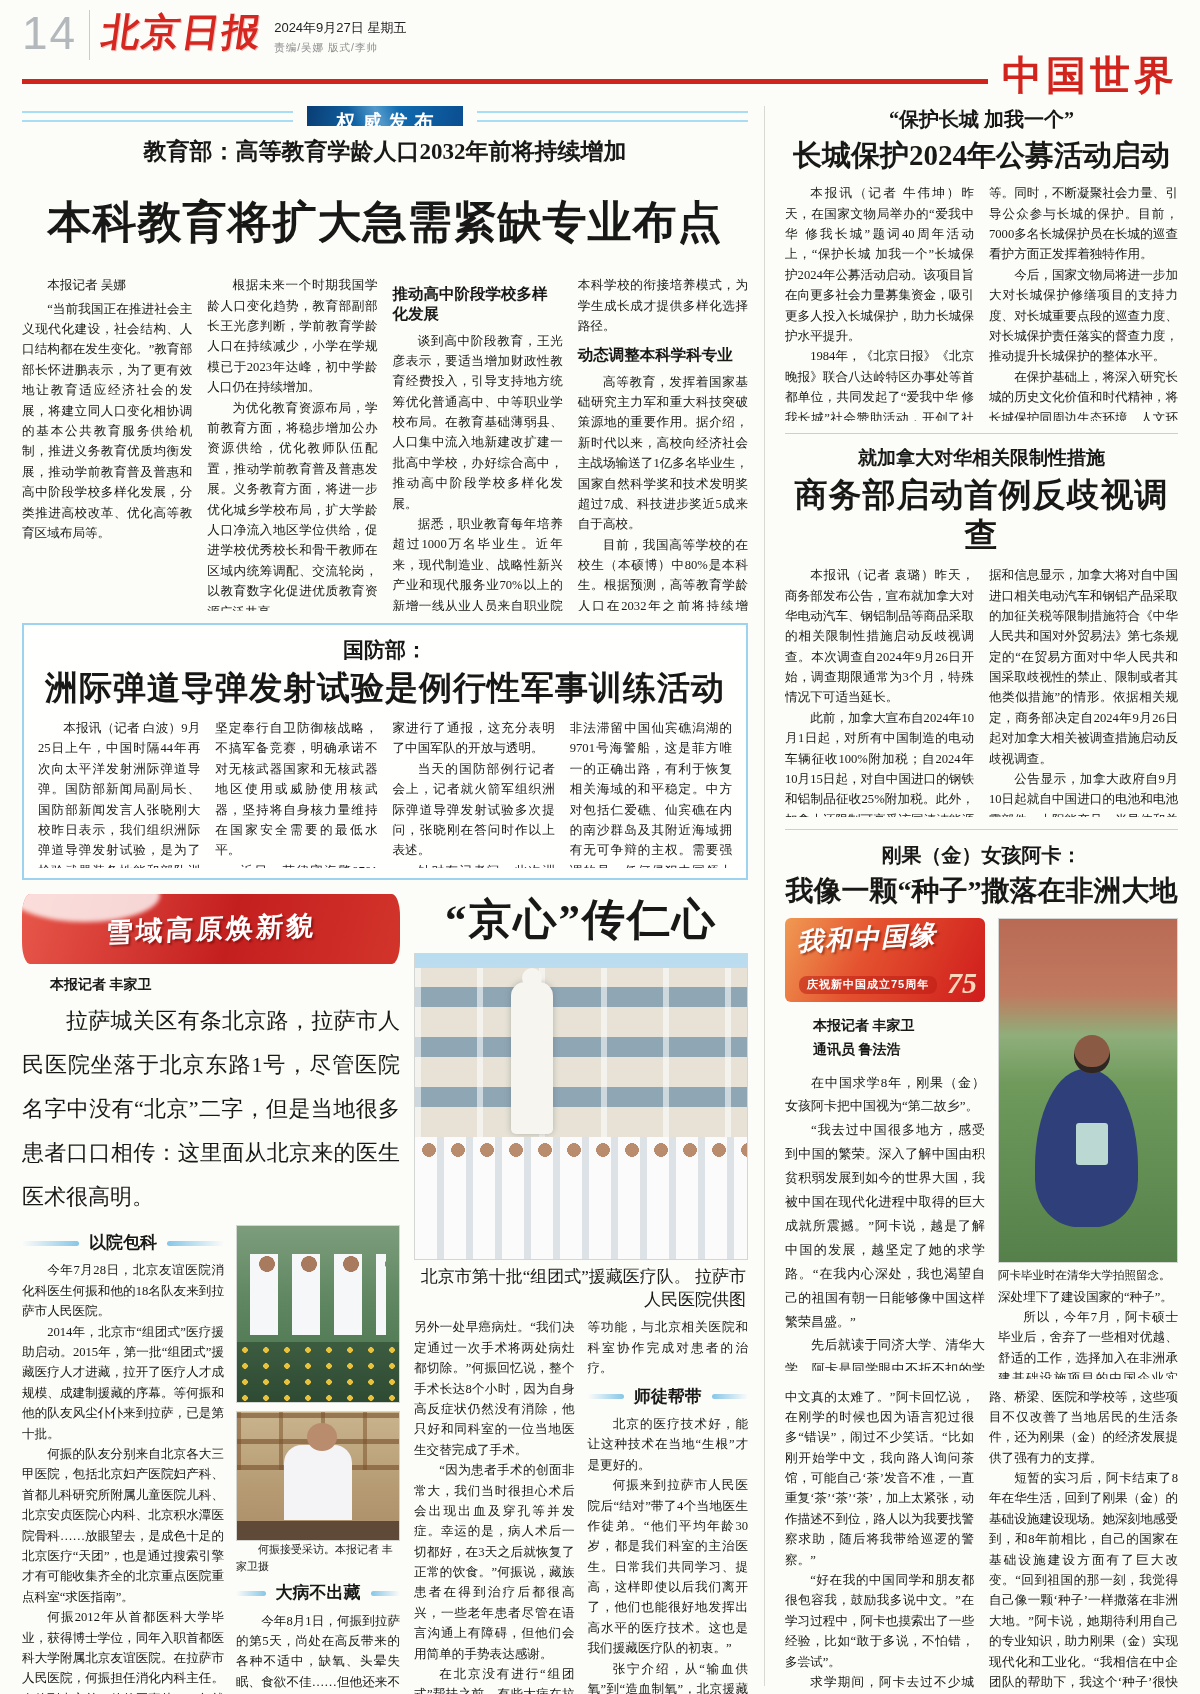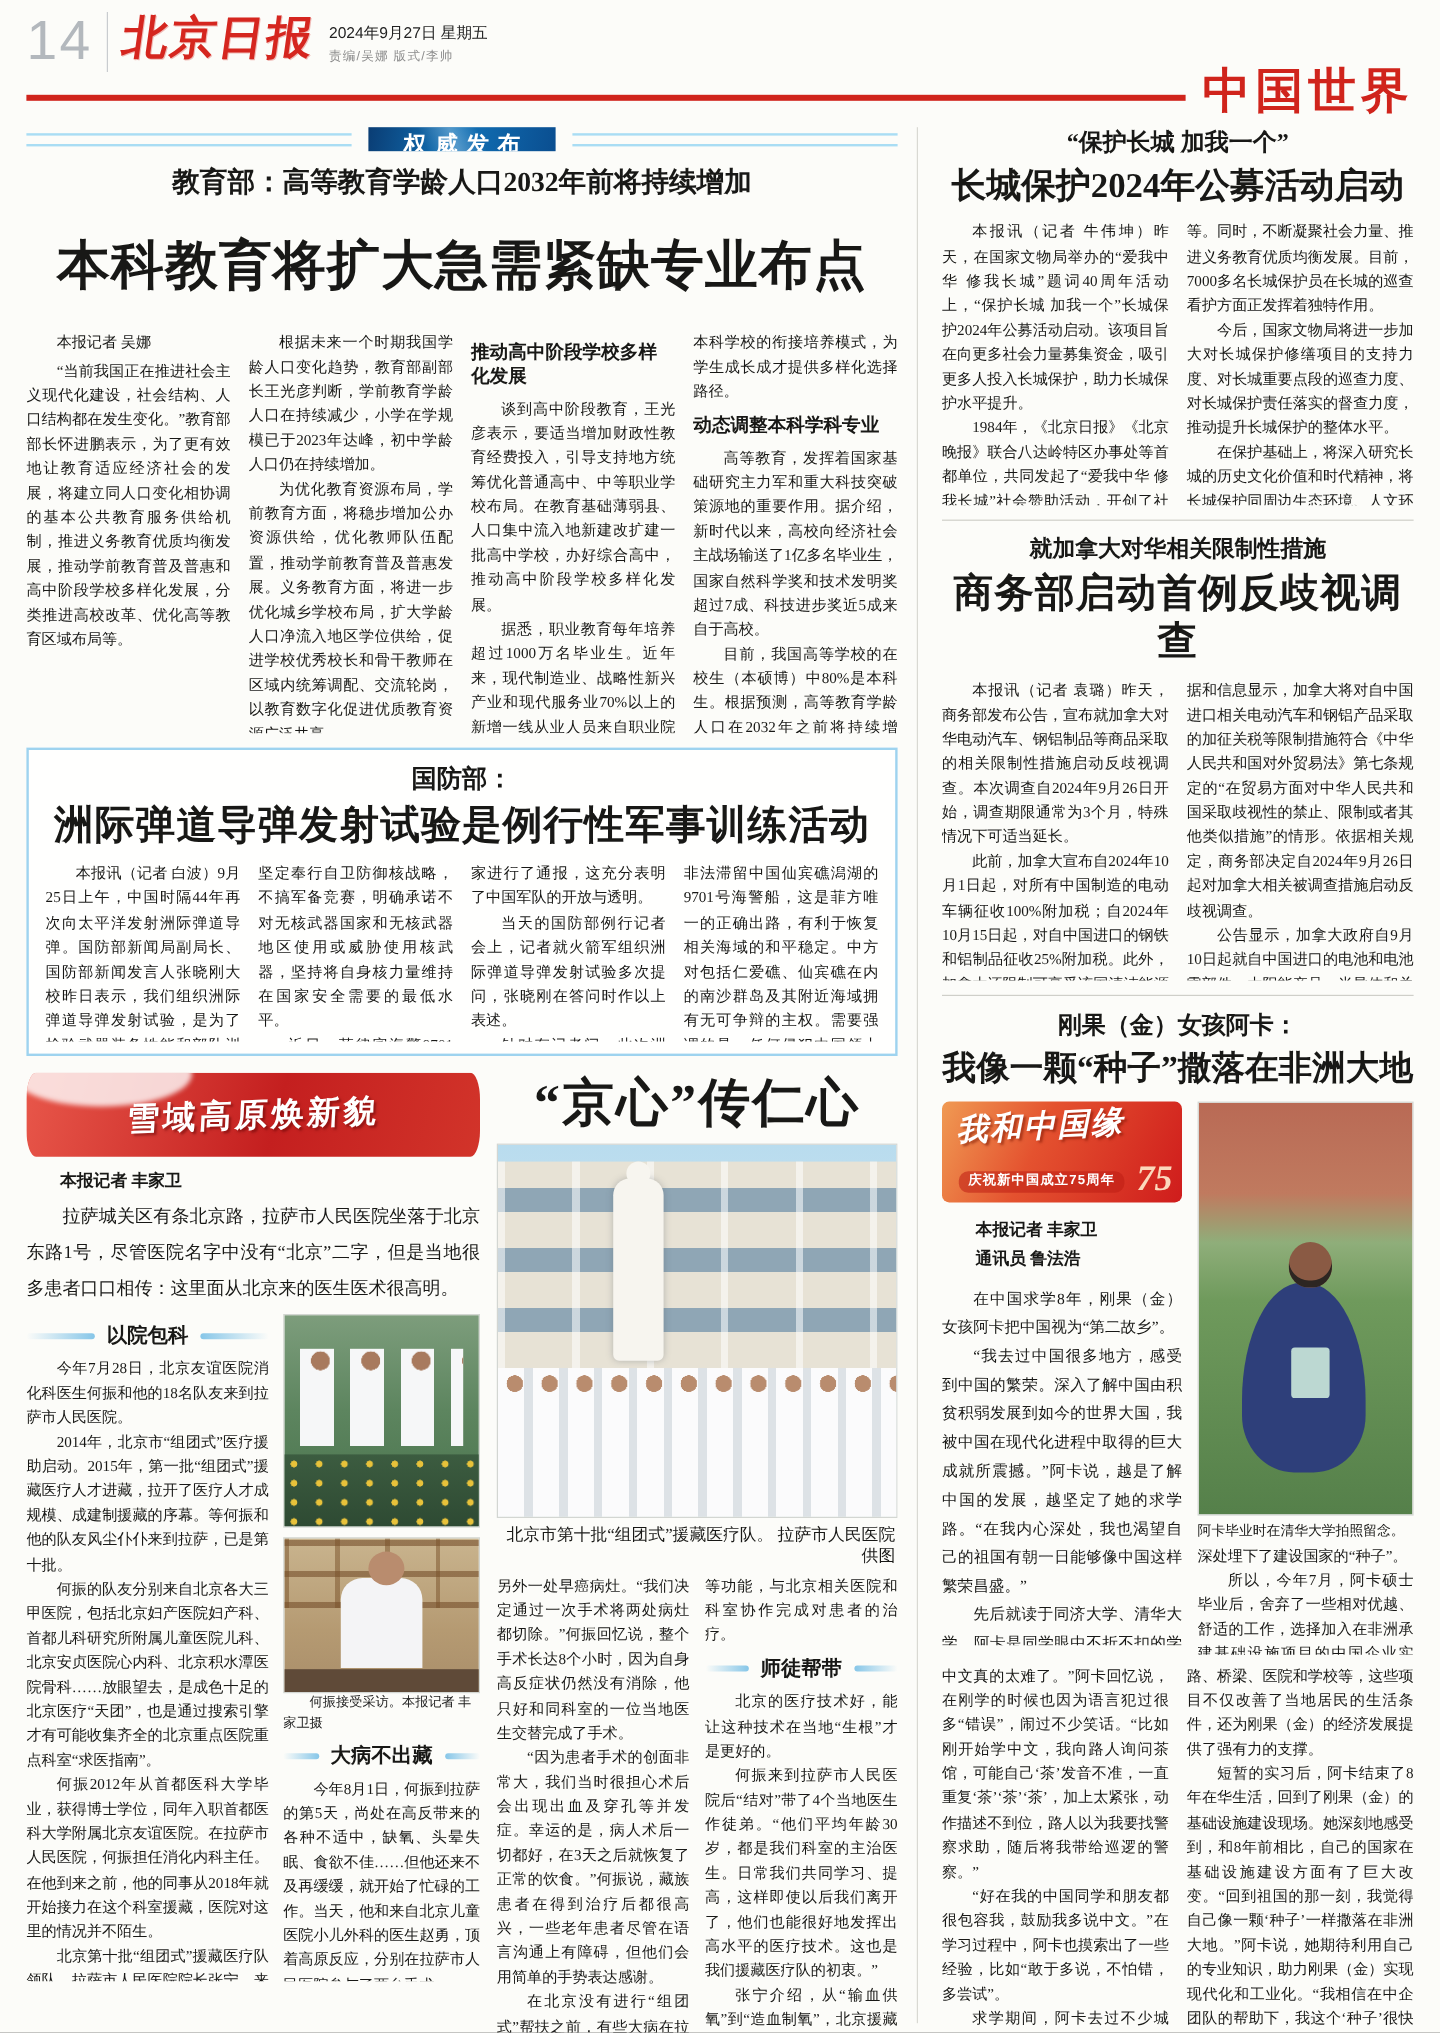--- a/index.html
+++ b/index.html
@@ -53,33 +53,33 @@
   
   .bottom-sec{margin-top:14px;display:flex;gap:14px;height:846px;overflow:hidden}
   .bs-left{width:378px;flex:none}
   .banner-snow{height:70px;border-radius:8px/22px;position:relative;overflow:hidden;display:flex;align-items:center;justify-content:center;
         background:linear-gradient(105deg,#e8574a 0%,#c41f1f 55%,#d2342a 100%)}
   .banner-snow::before{content:"";position:absolute;left:-12px;top:-26px;width:150px;height:54px;background:#fff;opacity:.8;
         border-radius:50%;filter:blur(2px)}
   .banner-snow span{position:relative;color:#fff;font:900 27px/1 "Liberation Sans",sans-serif;letter-spacing:3px;
         transform:skewX(-5deg) rotate(-2deg);text-shadow:2px 2px 2px rgba(90,0,0,.5)}
   .bs-byline{font:700 14px/1.5 "Liberation Serif",serif;margin:10px 0 4px;text-indent:2em}
-  .bs-intro{font-size:15px;line-height:2.0;text-align:justify;margin:0;text-indent:2em}
+  .bs-intro{font-size:22px;line-height:2.0;text-align:justify;margin:0;text-indent:2em}
   .bs-cols{display:flex;gap:12px;margin-top:6px;height:556px;overflow:hidden;text-align:justify}
   .bs-colA{width:202px;flex:none}
   .bs-colB{flex:1;min-width:0}
   .photo-cap{font-size:11px;line-height:1.55;color:#222;margin:4px 0 2px;text-align:left;text-indent:0}
   .deco-head{display:flex;align-items:center;gap:10px;font:700 17px/1.2 "Liberation Sans",sans-serif;margin:8px 0 7px}
   .deco-head::before,.deco-head::after{content:"";flex:1;height:5px;border-radius:3px}
   .deco-head::before{background:linear-gradient(90deg,rgba(142,202,232,0),#86c6e8)}
   .deco-head::after{background:linear-gradient(90deg,#86c6e8,rgba(142,202,232,0))}
 
   .bs-mid{flex:1;min-width:0;display:flex;flex-direction:column}
   .mid-headline{font:900 43px/1.1 "Liberation Serif",serif;text-align:center;letter-spacing:2px;margin:2px 0 10px}
-  .team-cap{font-size:14px;text-align:right;margin:5px 2px 2px}
+  .team-cap{font-size:17px;text-align:right;margin:5px 2px 2px}
   .mid-cols{display:flex;gap:13px;height:438px;overflow:hidden;margin-top:4px;text-align:justify}
 
   
   .rz-kicker-sans{text-align:center;font:700 19px/1.3 "Liberation Sans",sans-serif}
   .rz-kicker-serif{text-align:center;font:700 20px/1.3 "Liberation Serif",serif}
   .gw-headline{text-align:center;font:900 29px/1.25 "Liberation Serif",serif;margin:5px 0 10px}
   .gw .cols{height:238px}
   .rz-div{border-top:1px solid #cfcfc9;margin:12px 0}
   .mofcom-headline{text-align:center;font:900 33px/1.2 "Liberation Serif",serif;margin:5px 0 10px;letter-spacing:1px}
   .mofcom .cols{height:252px}
@@ -301,21 +301,21 @@
         <h2 class="gw-headline" data-name="article-headline">长城保护2024年公募活动启动</h2>
         <div class="cols" data-name="article-columns">
           <div class="pcol" data-name="text-column">
               <div data-name="paragraph-group">
                 <p data-name="paragraph">本报讯（记者 牛伟坤）昨天，在国家文物局举办的“爱我中华 修我长城”题词40周年活动上，“保护长城 加我一个”长城保护2024年公募活动启动。该项目旨在向更多社会力量募集资金，吸引更多人投入长城保护，助力长城保护水平提升。</p>
                 <p data-name="paragraph">1984年，《北京日报》《北京晚报》联合八达岭特区办事处等首都单位，共同发起了“爱我中华 修我长城”社会赞助活动，开创了社会集资修复全国重点文物保护单位的先例，党和国家领导人亲自题词。</p>
               </div>
             </div>
           <div class="pcol" data-name="text-column">
               <div data-name="paragraph-group">
-                <p data-name="paragraph" class="cont">等。同时，不断凝聚社会力量、推进义务教育优质均衡发展。目前，7000多名长城保护员在长城的巡查看护方面正发挥着独特作用。</p>
+                <p data-name="paragraph" class="cont">等。同时，不断凝聚社会力量、引导公众参与长城的保护。目前，7000多名长城保护员在长城的巡查看护方面正发挥着独特作用。</p>
                 <p data-name="paragraph">今后，国家文物局将进一步加大对长城保护修缮项目的支持力度、对长城重要点段的巡查力度、对长城保护责任落实的督查力度，推动提升长城保护的整体水平。</p>
                 <p data-name="paragraph">在保护基础上，将深入研究长城的历史文化价值和时代精神，将长城保护同周边生态环境、人文环境的保护统一起来，建设一批以长城资源为核心的文物主题游径；将长城保护同文化和旅游融合发展统一起来，研发具有文化感召力、市场吸引力的文化旅游产品，不断弘扬长城文化，讲好长城故事。</p>
               </div>
             </div>
         </div>
       </section>
 
       <div class="rz-div" data-name="article-divider"></div>
 
       <section class="mofcom" data-name="article-mofcom">

